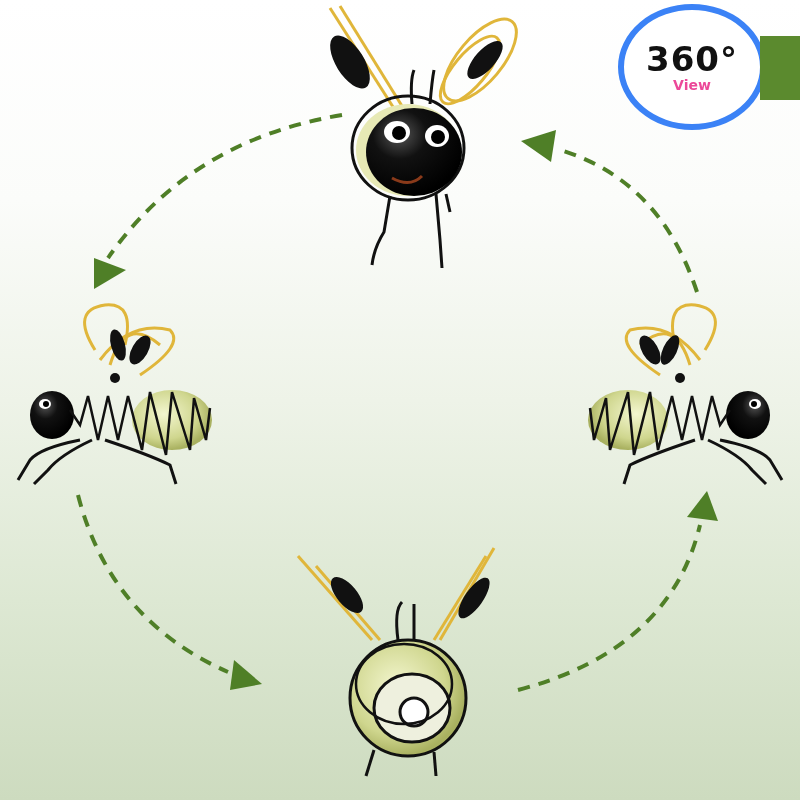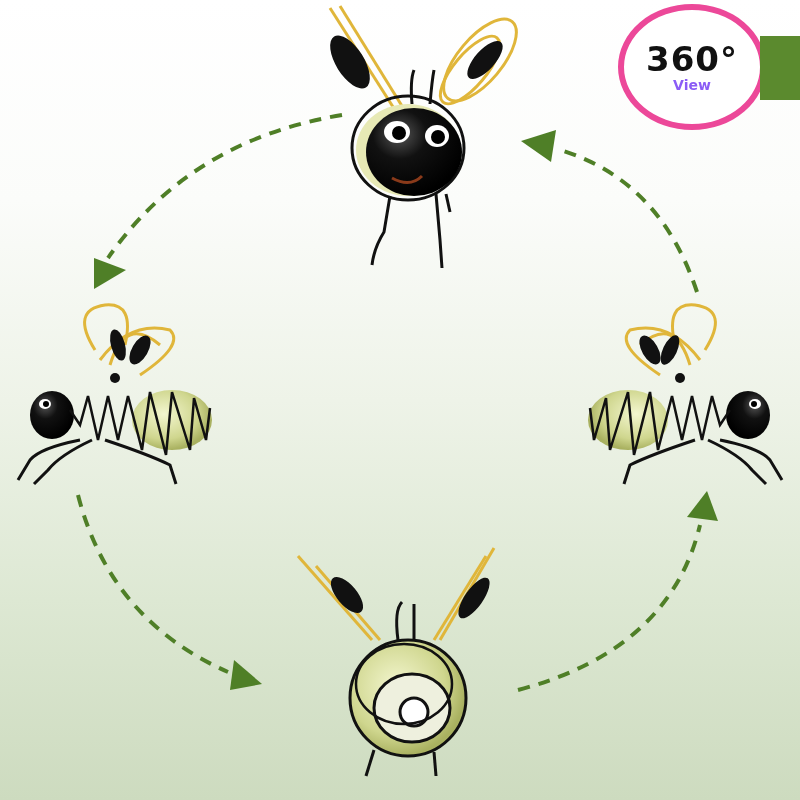--- a/index.html
+++ b/index.html
@@ -4,26 +4,26 @@
   <style>
     html, body { margin: 0; padding: 0; }
     body {
       width: 800px; height: 800px; overflow: hidden; position: relative;
       background: linear-gradient(to bottom, #ffffff 0%, #fbfcfa 25%, #eef3e8 50%, #dde8d3 75%, #cddbbf 100%);
       font-family: "DejaVu Sans", sans-serif;
     }
     .stage { position: absolute; left: 0; top: 0; width: 800px; height: 800px; }
     .badge {
       position: absolute; left: 618px; top: 4px; width: 148px; height: 126px;
-      border: 6px solid #ec4899; border-radius: 50%; background: #fff; box-sizing: border-box;
+      border: 6px solid #3b82f6; border-radius: 50%; background: #fff; box-sizing: border-box;
       display: flex; flex-direction: column; align-items: center; justify-content: center; text-align: right;
     }
     .badge-tab { position: absolute; left: 760px; top: 36px; width: 40px; height: 64px; background: #5b8a2e; }
     .badge-big { font-size: 34px; font-weight: bold; color: #111; line-height: 36px; letter-spacing: 1px; }
-    .badge-small { font-size: 14px; font-weight: bold; color: #8b5cf6; line-height: 16px; }
+    .badge-small { font-size: 14px; font-weight: bold; color: #ec4899; line-height: 16px; }
   </style>
 </head>
 <body>
 
 <div class="stage">
   <svg width="800" height="800" viewBox="0 0 800 800" style="position:absolute;left:0;top:0">
     <defs>
       <marker id="ah" markerWidth="10" markerHeight="10" refX="4" refY="5" orient="auto" markerUnits="userSpaceOnUse">
       </marker>
       <radialGradient id="glass" cx="40%" cy="40%" r="60%">

